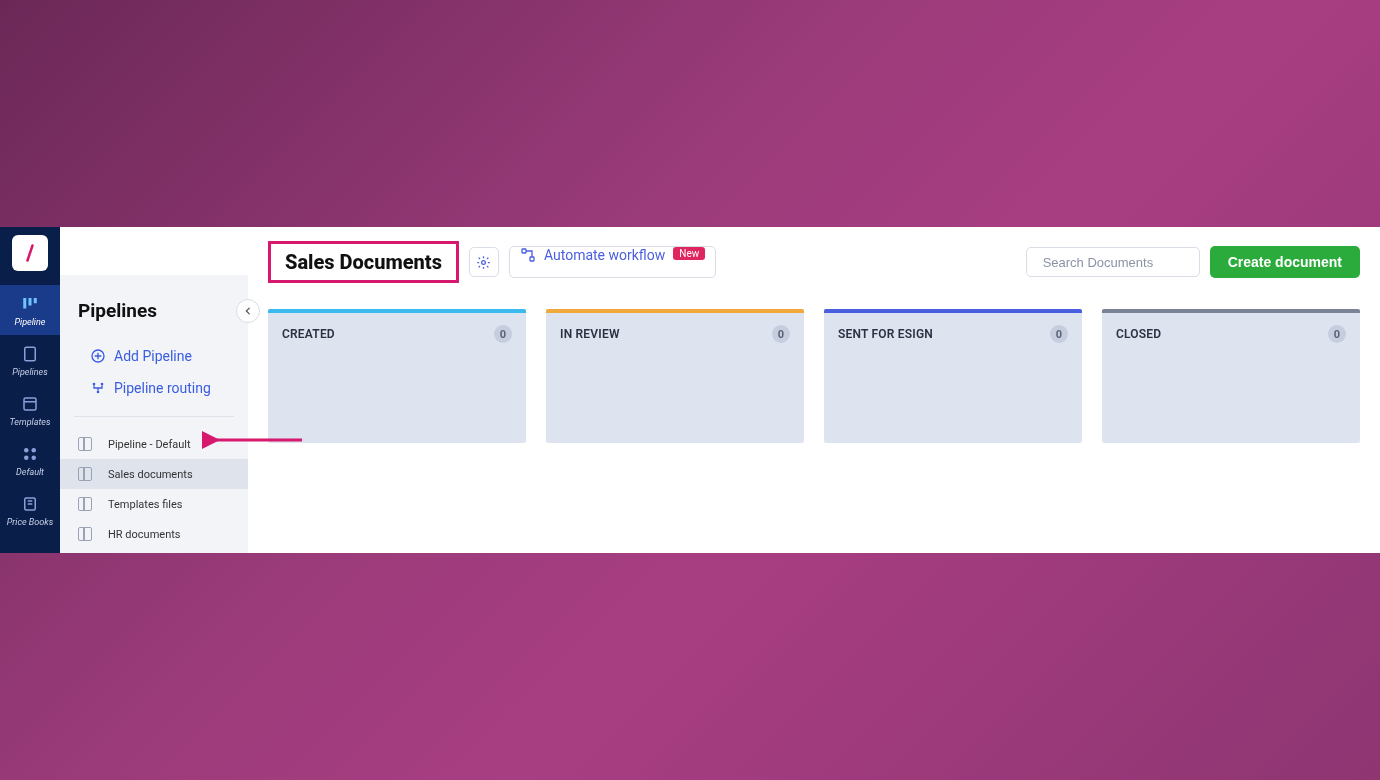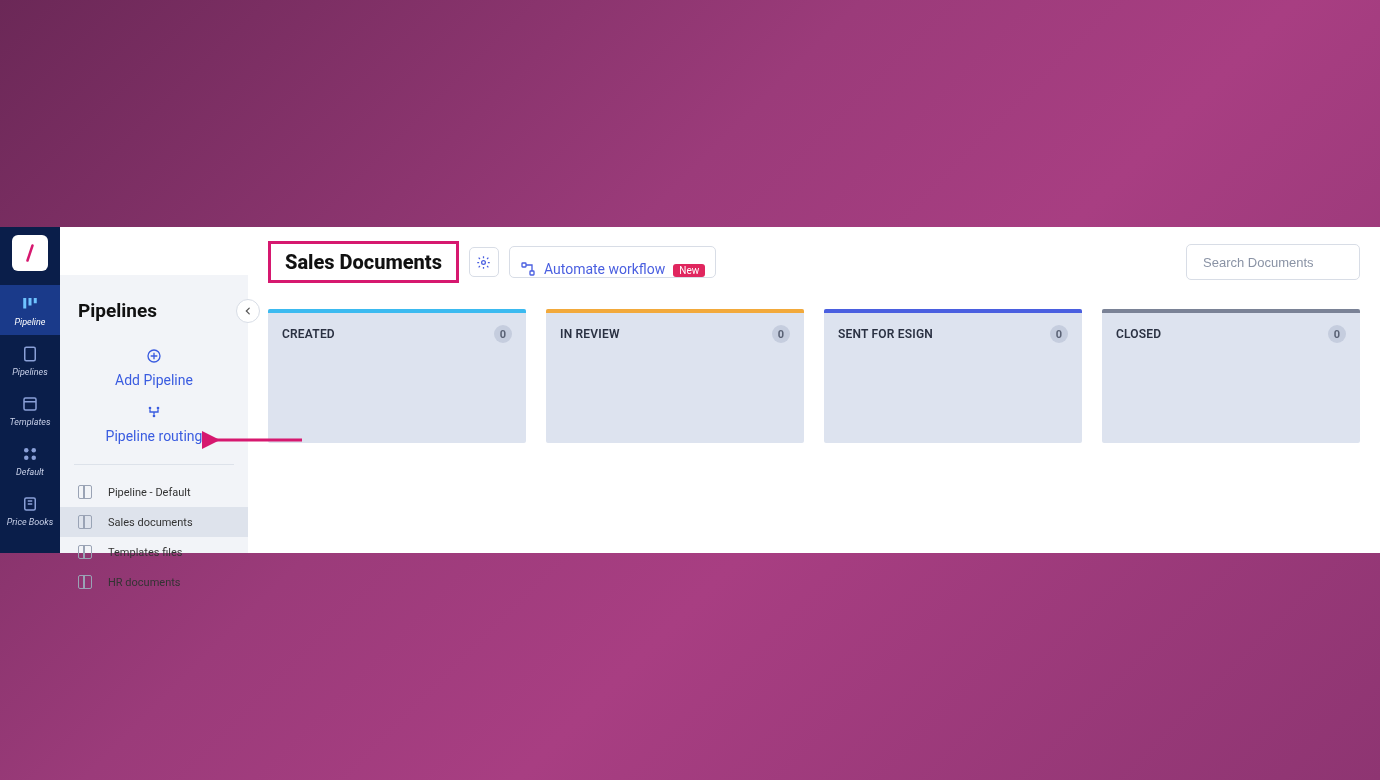--- a/index.html
+++ b/index.html
@@ -76,24 +76,23 @@
   width: 24px; height: 24px;
   background: #fff;
   border: 1px solid #d8dde6;
   border-radius: 50%;
   display: flex; align-items: center; justify-content: center;
   font-size: 12px; color: #555;
   cursor: pointer;
 }
 .sb-link {
   display: flex; align-items: center; gap: 8px;
-  padding: 8px 2px;
+  padding: 8px 30px;
   font-size: 14px; color: #3a5ce0;
   cursor: pointer;
-  flex-direction: column;
 }
 .sb-link .lk-icon { width: 16px; height: 16px; flex-shrink: 0; }
 .sb-divider { height: 1px; background: #dde2ea; margin: 12px 14px; }
 .sb-item {
   display: flex; align-items: center; gap: 16px;
   padding: 8px 18px;
   font-size: 11px; color: #333;
   cursor: pointer;
 }
 .sb-item.active { background: #dee3ec; }
@@ -116,34 +115,34 @@
   border: 1px solid #d8dde6; border-radius: 5px;
   background:#fff;
   display:flex; align-items:center; justify-content:center;
   cursor:pointer;
 }
 .icon-btn svg { width:15px; height:15px; stroke:#4a5fe0; }
 .automate-btn {
   height: 32px;
   border:1px solid #d8dde6; border-radius:5px;
   background:#fff;
-  display:flex; align-items:flex-end; gap:8px;
+  display:flex; align-items:flex-start; gap:8px;
   padding: 0 10px;
   font-size:14px; color:#4a5fe0;
   cursor:pointer;
 }
 .automate-btn svg { width:16px; height:16px; }
 .badge-new {
   background:#e0265e; color:#fff;
   font-size:10px; font-weight:400;
   padding:1px 6px; border-radius:3px;
 }
 .topbar-spacer { flex:1; }
 .search-box {
-  width: 174px; height: 36px;
+  width: 174px; height: 30px;
   border:1px solid #d8dde6; border-radius:5px;
   display:flex; align-items:center; gap:6px;
   padding:0 10px;
 }
 .search-box svg { width:13px; height:13px; stroke:#333; }
 .search-box input { border:none; outline:none; font-size:13px; flex:1; color:#333; background:transparent; }
 .search-box input::placeholder { color:#8a93a5; }
 .create-btn {
   height:32px;
   background:#2aab3b;
@@ -300,20 +299,21 @@
         <span class="badge-new">New</span>
       </div>
       <div class="topbar-spacer"></div>
       <div class="search-box">
         <svg viewBox="0 0 24 24">
             <circle cx="10" cy="10" r="6" fill="none" stroke="#333" stroke-width="2"></circle>
             <path d="M15 15l5 5" stroke="#333" stroke-width="2"></path>
           </svg>
         <input type="text" placeholder="Search Documents" style="">
       </div>
+      <button class="create-btn">Create document</button>
     </div>
 
     <div class="board">
       <div class="col">
         <div class="stripe" style="background:#3bbaf0"></div>
         <div class="col-head">
           <span class="name">CREATED</span>
           <span class="count">0</span>
         </div>
       </div>

